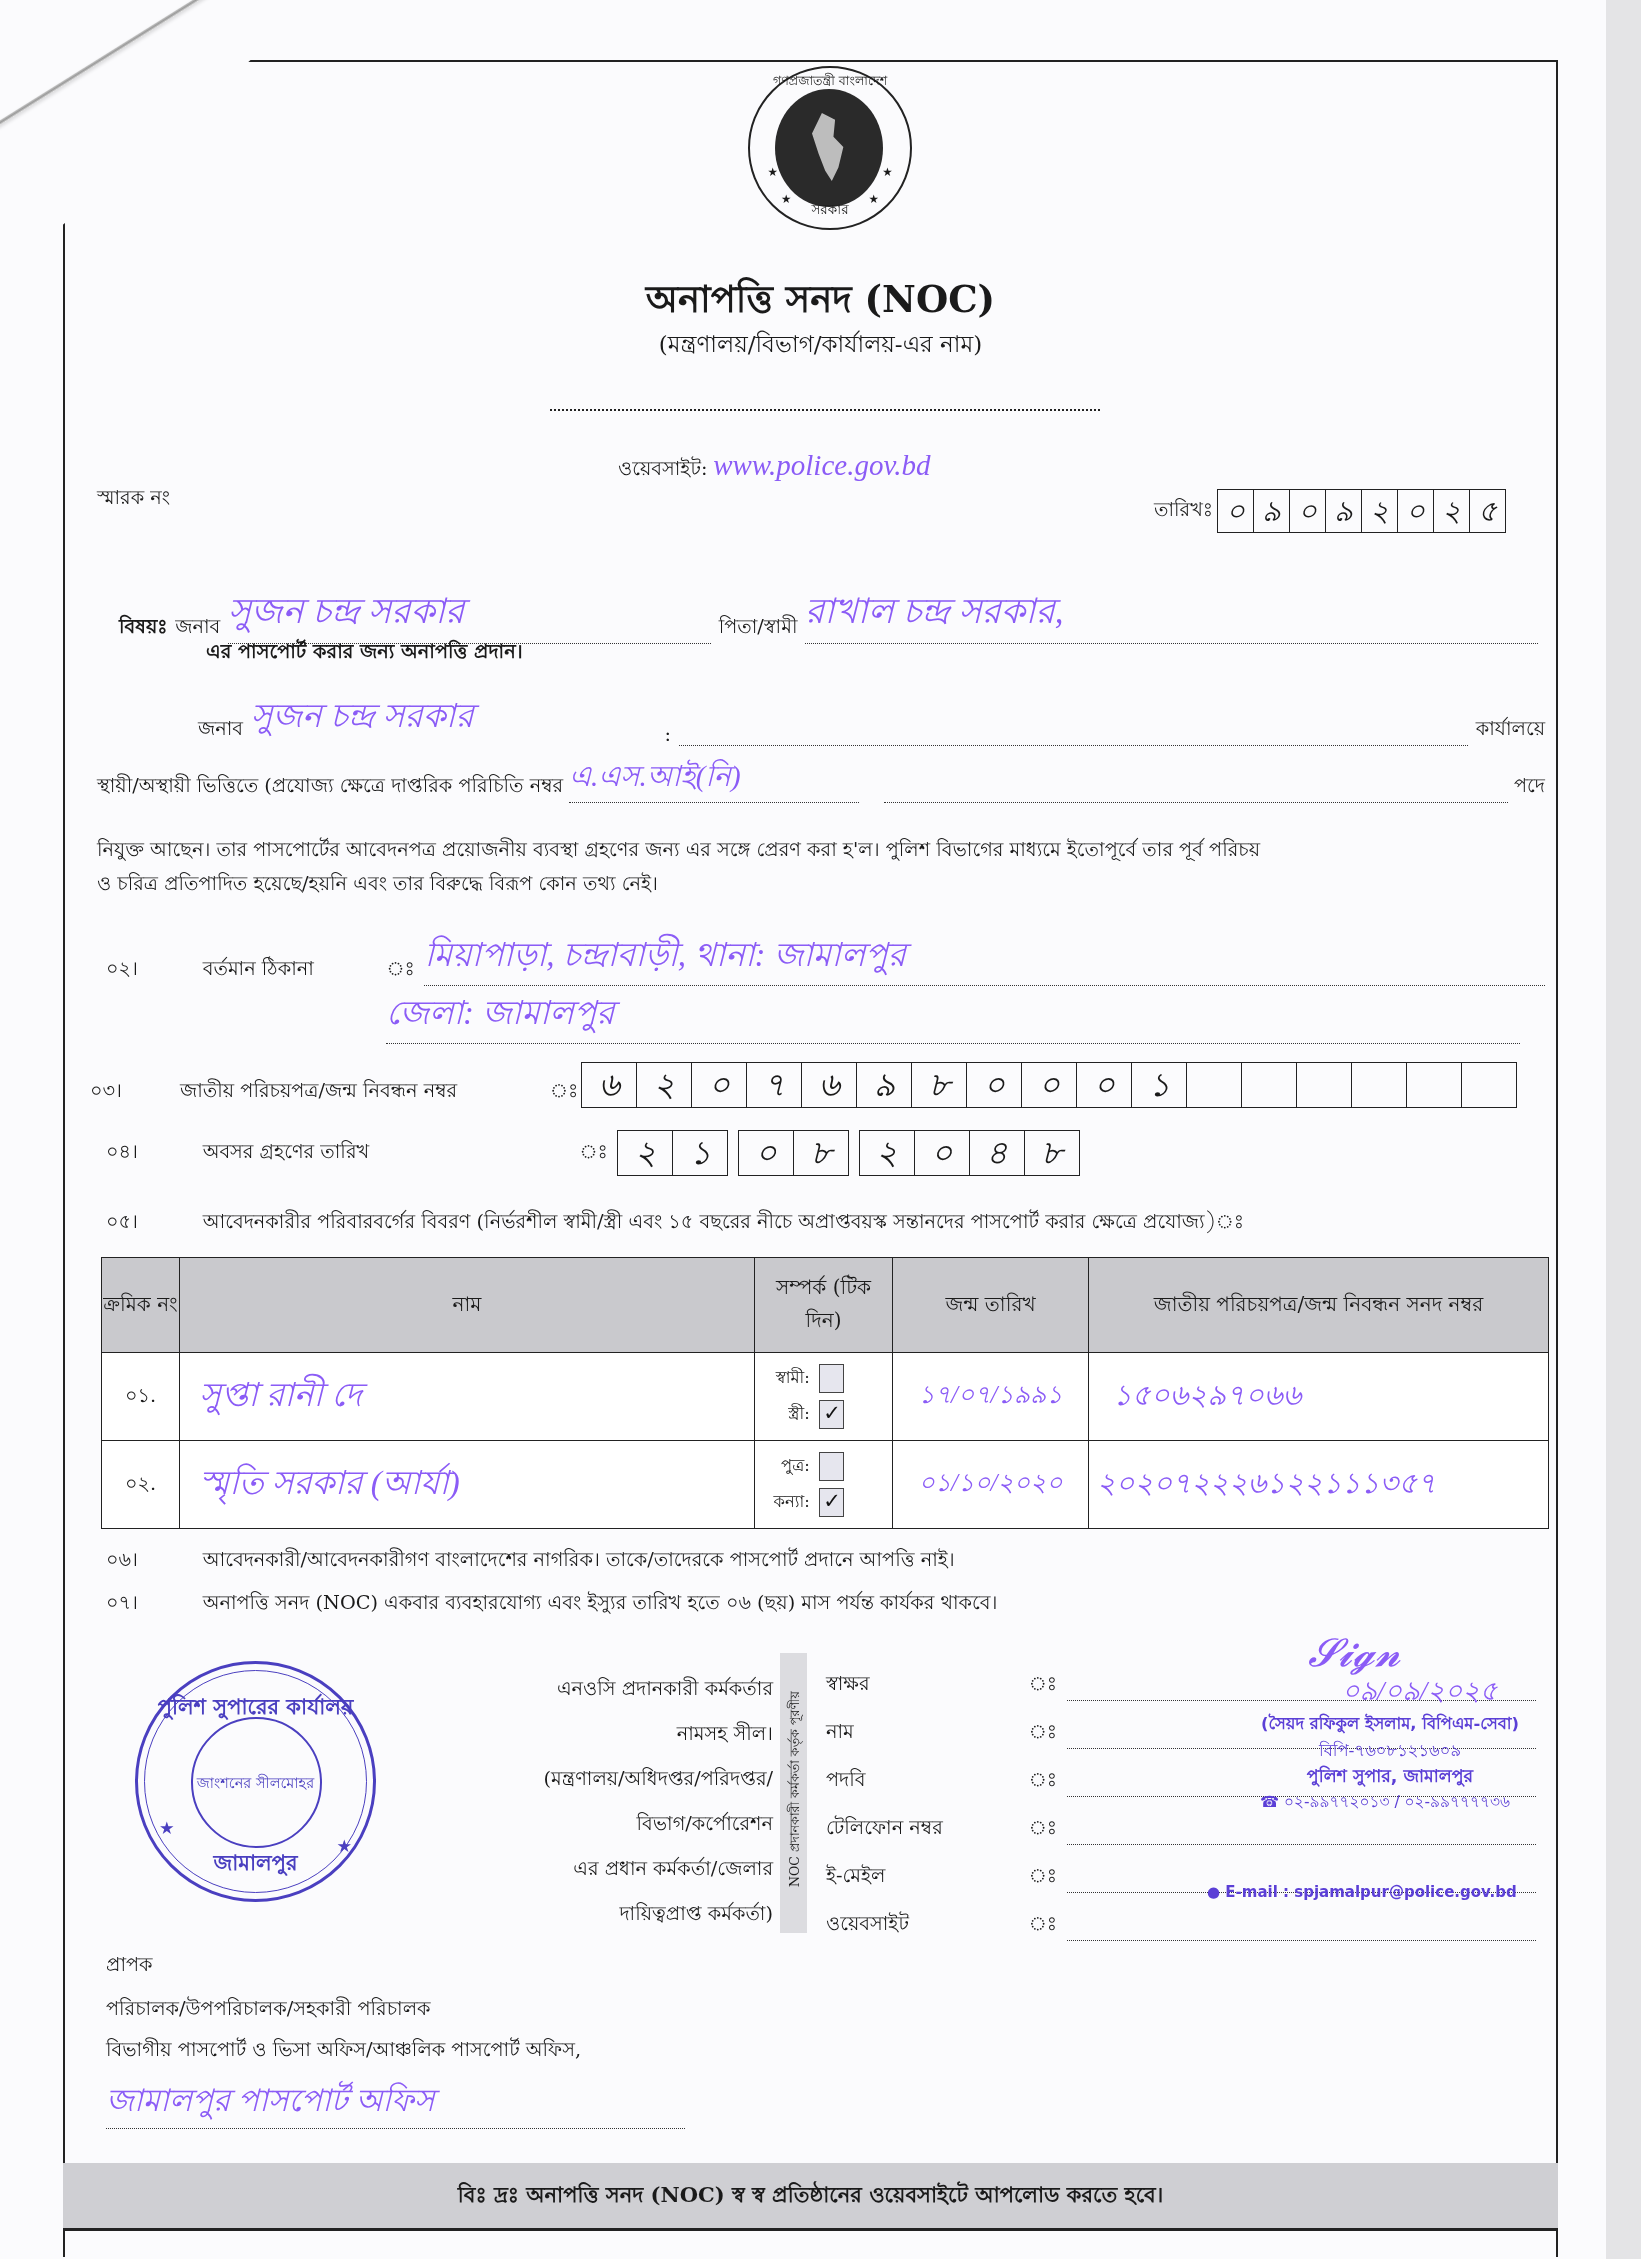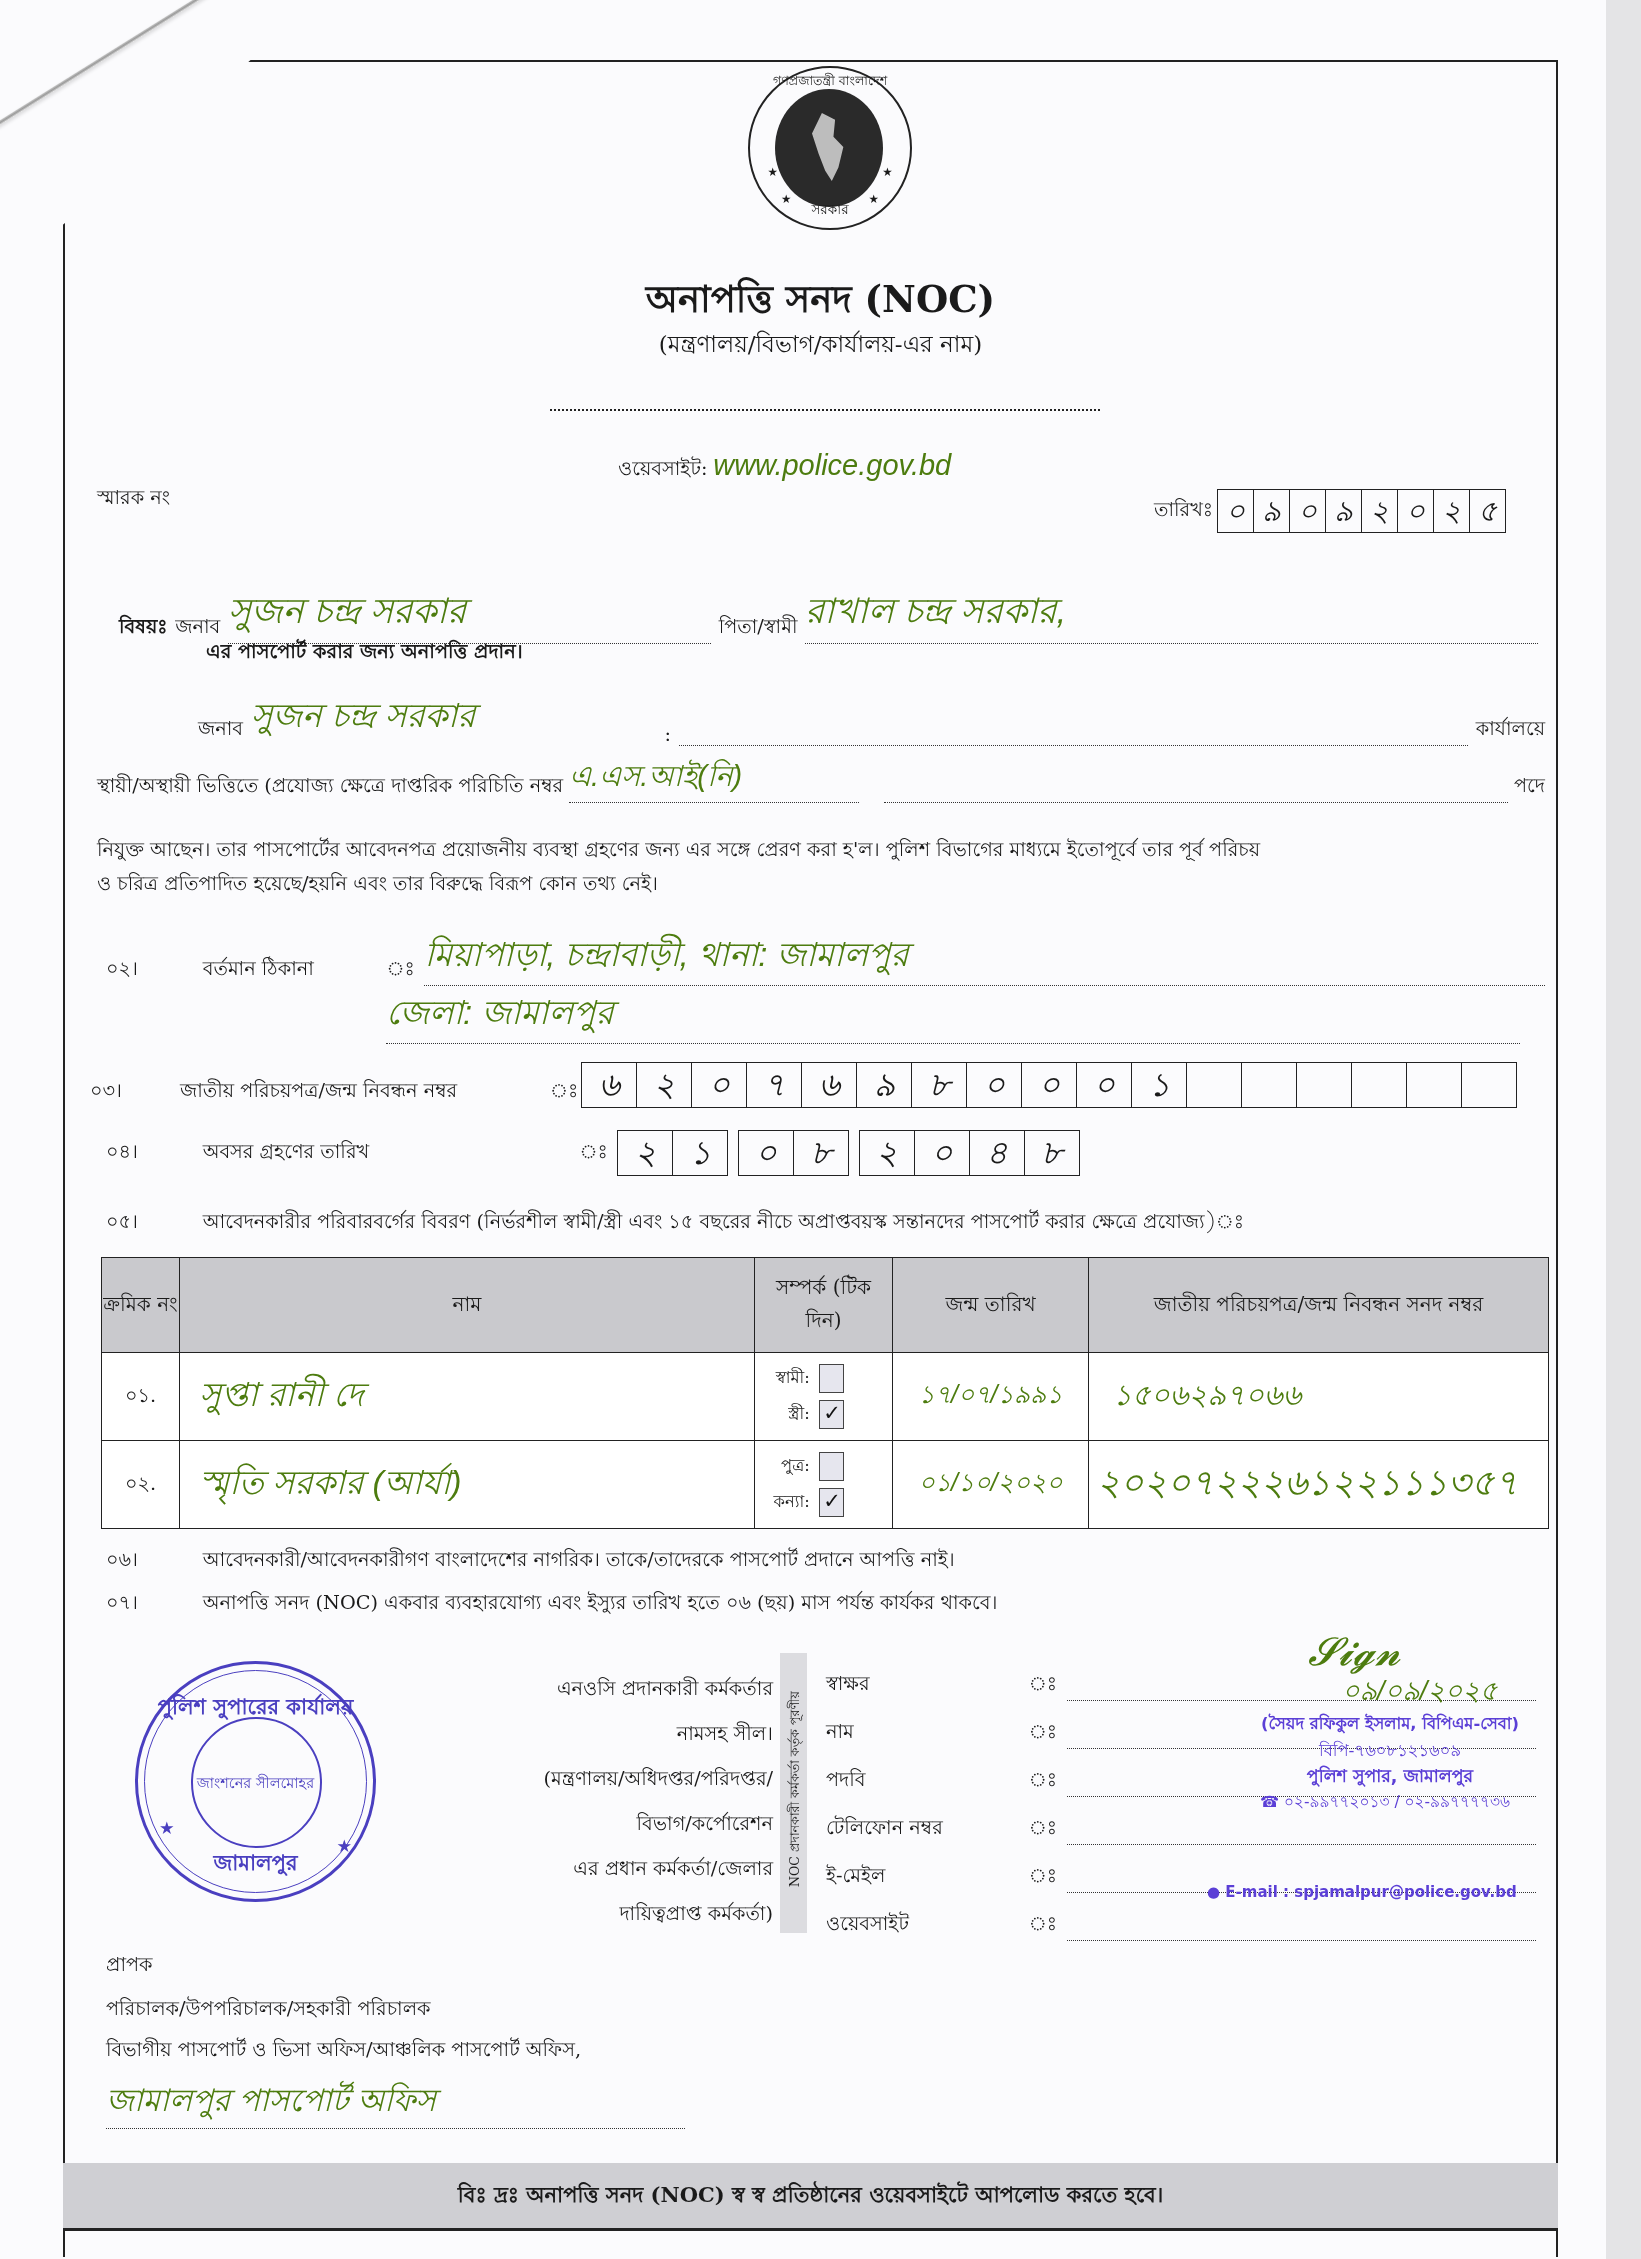--- a/index.html
+++ b/index.html
@@ -8,21 +8,21 @@
     background: #f6f6f8;
     font-family: "DejaVu Serif", serif;
     color: #1a1a1a;
   }
   .paper { position: absolute; left: 0; top: 0; width: 1641px; height: 2259px; background: #fbfbfd; }
   .right-edge { position: absolute; left: 1606px; top: 0; width: 36px; height: 2259px; background: #e4e4e6; }
   .fold { position: absolute; left: -39px; top: 145px; width: 599px; height: 3.9px; background: linear-gradient(#c8c8c8,#9a9a9a,#d8d8d8); transform: rotate(-32deg); transform-origin: left center; box-shadow: 0 1.9px 3.9px rgba(0,0,0,.15); }
   .fold-cover { position: absolute; left: 0; top: 0; width: 319px; height: 280px; background: #fbfbfd; clip-path: polygon(0 0, 100% 0, 0 100%); }
   .frame { position: absolute; left: 63px; top: 60px; width: 1495px; height: 2197px; border-left: 2.9px solid #222; border-right: 2.9px solid #222; border-top: 2.9px solid #222; box-sizing: border-box; }
   .abs { position: absolute; }
-  .hand { font-family: Liberation Sans, sans-serif; font-style: italic; color: #4d7c0f; }
+  .hand { font-family: Liberation Serif, serif; font-style: italic; color: #8b5cf6; }
   .dots { border-bottom: 1.9px dotted #333; }
   .lbl { font-size: 19.3px; }
 
   .emblem { left: 748px; top: 66px; width: 164px; height: 164px; border-radius: 50%; border: 2.9px solid #222; box-sizing: border-box; }
   .emblem-inner { position: absolute; left: 25px; top: 21px; width: 108px; height: 118px; border-radius: 50%; background: #2a2a2a; }
   .emblem-map { position: absolute; left: 37px; top: 24px; width: 33px; height: 68px; background: #bdbdbd; clip-path: polygon(30% 0,70% 10%,65% 35%,95% 50%,80% 80%,60% 100%,40% 85%,20% 60%,0 30%); }
   .emblem-top { position: absolute; left: 0; top: 3.9px; width: 100%; text-align: center; font-size: 12.6px; }
   .emblem-bot { position: absolute; left: 0; bottom: 5.8px; width: 100%; text-align: center; font-size: 13.5px; }
   .star { position: absolute; font-size: 11.6px; }
 
@@ -228,21 +228,21 @@
               <span style="width:48px;text-align:right">পুত্র:</span>
               <span class="cb"></span>
             </div>
           <div class="relrow">
               <span style="width:48px;text-align:right">কন্যা:</span>
               <span class="cb">✓</span>
             </div>
         </div>
       </td>
       <td class="hand" style="font-size:25px;text-align:center">০১/১০/২০২০</td>
-      <td class="hand" style="font-size:36px;padding-left:7.7px">২০২০৭২২২৬১২২১১১৩৫৭</td>
+      <td class="hand" style="font-size:29px;padding-left:7.7px">২০২০৭২২২৬১২২১১১৩৫৭</td>
     </tr>
   </tbody>
 </table>
 
 <div class="abs" style="left:106px;top:1545px;display:flex;gap:9.7px;">
   <span class="lbl" style="width:87px">০৬।</span>
   <span class="lbl">আবেদনকারী/আবেদনকারীগণ বাংলাদেশের নাগরিক। তাকে/তাদেরকে পাসপোর্ট প্রদানে আপত্তি নাই।</span>
 </div>
 <div class="abs" style="left:106px;top:1588px;display:flex;gap:9.7px;">
   <span class="lbl" style="width:87px">০৭।</span>

